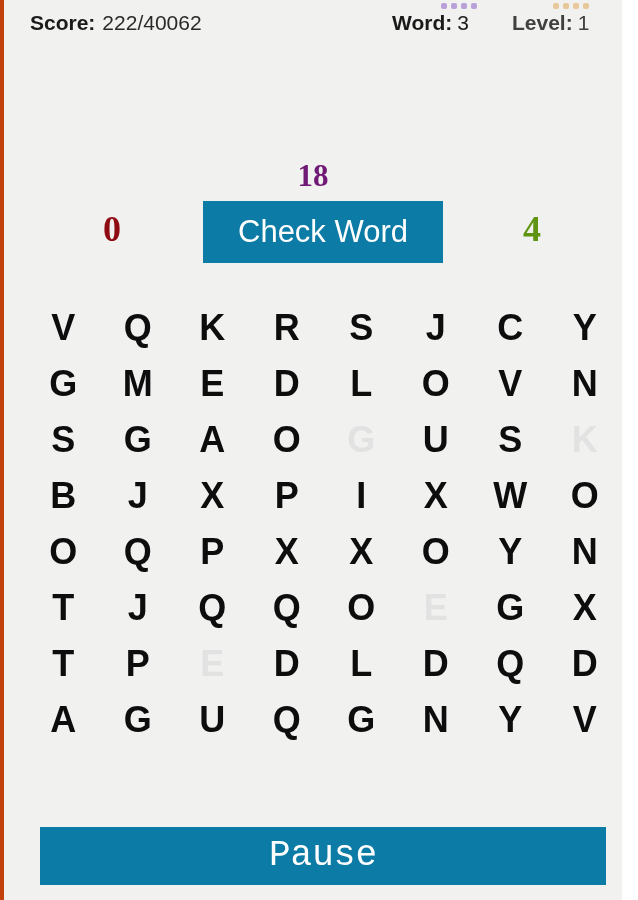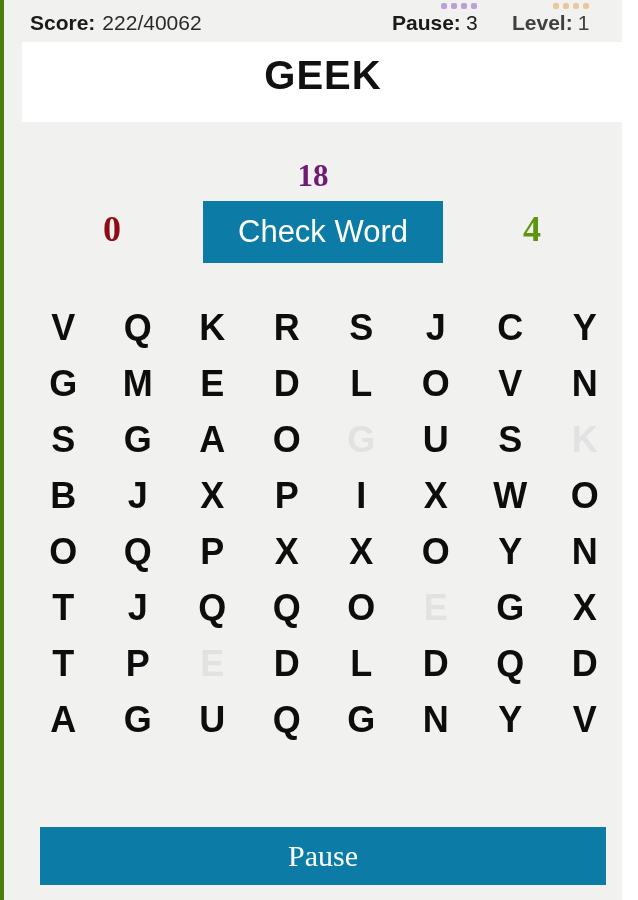--- a/index.html
+++ b/index.html
@@ -12,21 +12,21 @@
     background: #ffffff;
     font-family: "Liberation Sans", sans-serif;
     overflow: hidden;
   }
   #app {
     position: relative;
     width: 626px;
     height: 900px;
     background: #f1f1f0;
     box-sizing: border-box;
-    border-left: 4px solid #4d7c0f;
+    border-left: 4px solid #c2410c;
     border-right: 4px solid #ffffff;
   }
 
   
   .statusbar {
     position: absolute;
     left: 0; right: 0; top: 0;
     height: 40px;
     background: #f1f1f0;
   }
@@ -180,22 +180,22 @@
   
   .pause-btn {
     position: absolute;
     left: 36px;
     top: 827px;
     width: 566px;
     height: 58px;
     background: #0c7ba5;
     border: none;
     color: #ffffff;
-    font-family: Liberation Serif, serif;
-    font-size: 30px;
+    font-family: Liberation Mono, monospace;
+    font-size: 36px;
     line-height: 58px;
     text-align: center;
     cursor: pointer;
     padding: 0;
     box-sizing: border-box;
   }
 </style>
 </head>
 <body>
 
@@ -206,37 +206,34 @@
       <span class="lbl">Score:</span><span class="val">222/40062</span>
     </div>
 
     <div class="dotrow lives-dots">
         <span class="dot" style="background: rgb(185, 160, 216);"></span>
         <span class="dot" style="background: rgb(185, 160, 216);"></span>
         <span class="dot" style="background: rgb(185, 160, 216);"></span>
         <span class="dot" style="background: rgb(185, 160, 216);"></span>
       </div>
     <div class="status-lives">
-      <span class="lbl">Pause:</span><span class="val">3</span>
+      <span class="lbl">Word:</span><span class="val">3</span>
     </div>
 
     <div class="dotrow level-dots">
         <span class="dot" style="background: rgb(232, 200, 154);"></span>
         <span class="dot" style="background: rgb(232, 200, 154);"></span>
         <span class="dot" style="background: rgb(232, 200, 154);"></span>
         <span class="dot" style="background: rgb(232, 200, 154);"></span>
       </div>
     <div class="status-level">
       <span class="lbl">Level:</span><span class="val">1</span>
     </div>
   </div>
 
-  <div class="word-card">
-    <div class="word">GEEK</div>
-  </div>
 
   <div class="counter-top">18</div>
   <div class="count-left" style="color: rgb(143, 11, 18);">0</div>
   <div class="count-right" style="color: rgb(94, 148, 16);">4</div>
   <button class="check-btn" style="background: rgb(12, 123, 165);">Check Word</button>
 
   <div class="grid">
       <div class="cell">V</div>
       <div class="cell">Q</div>
       <div class="cell">K</div>

